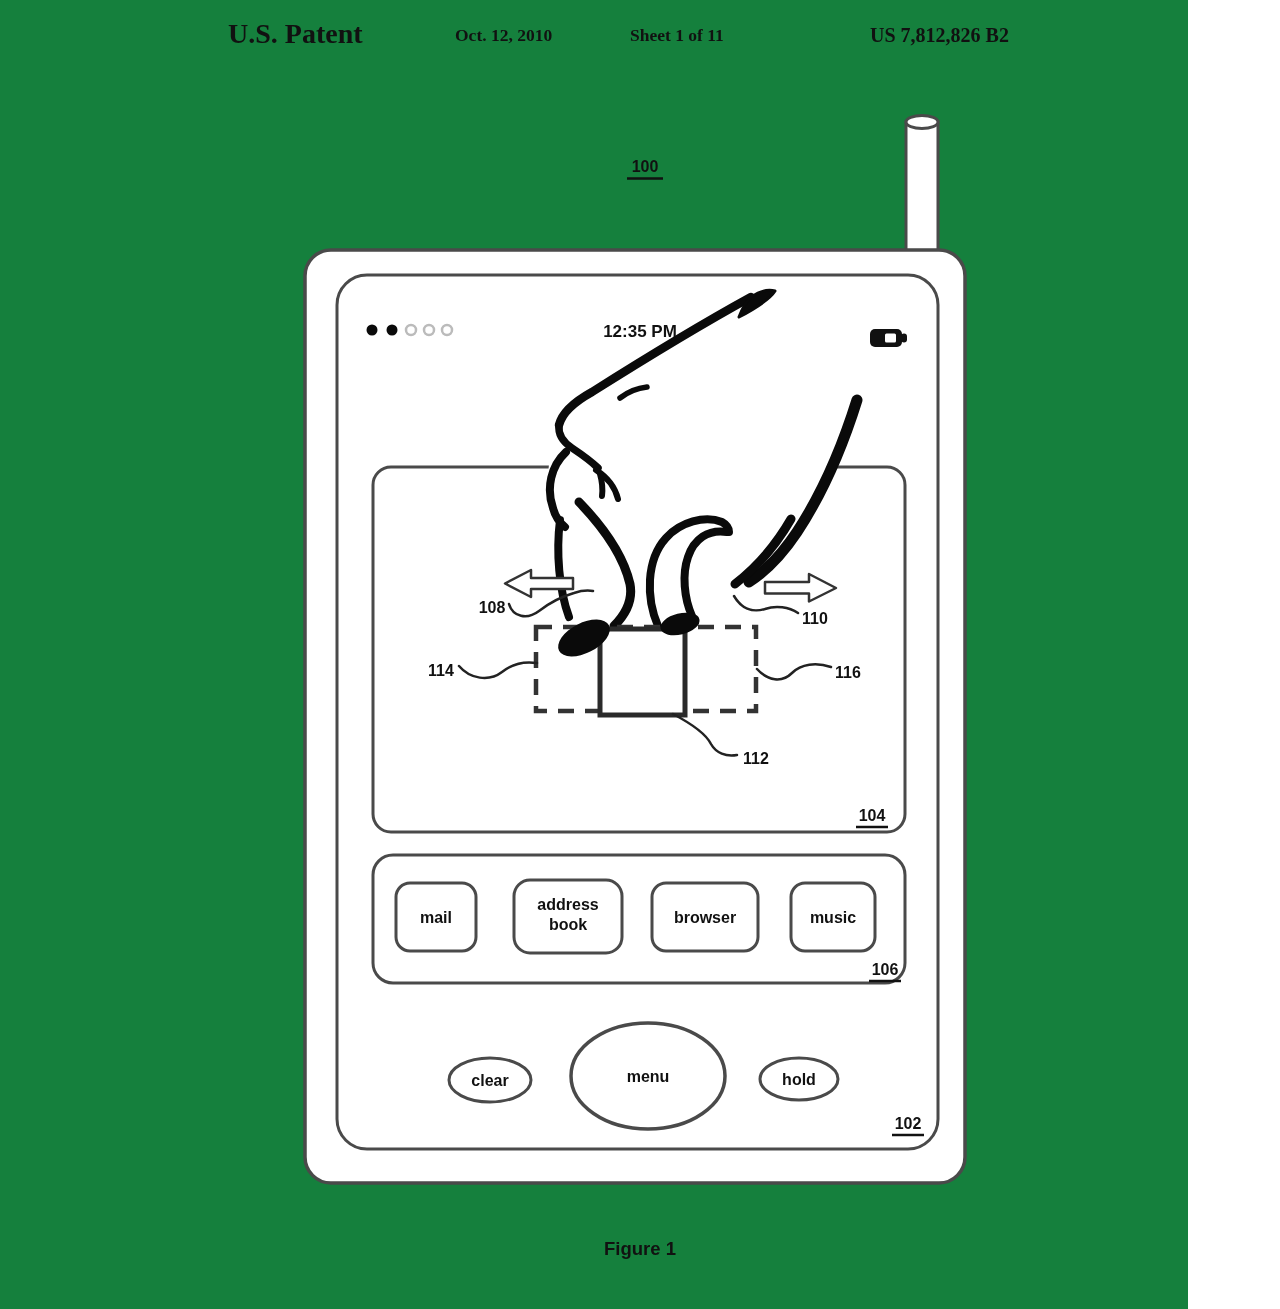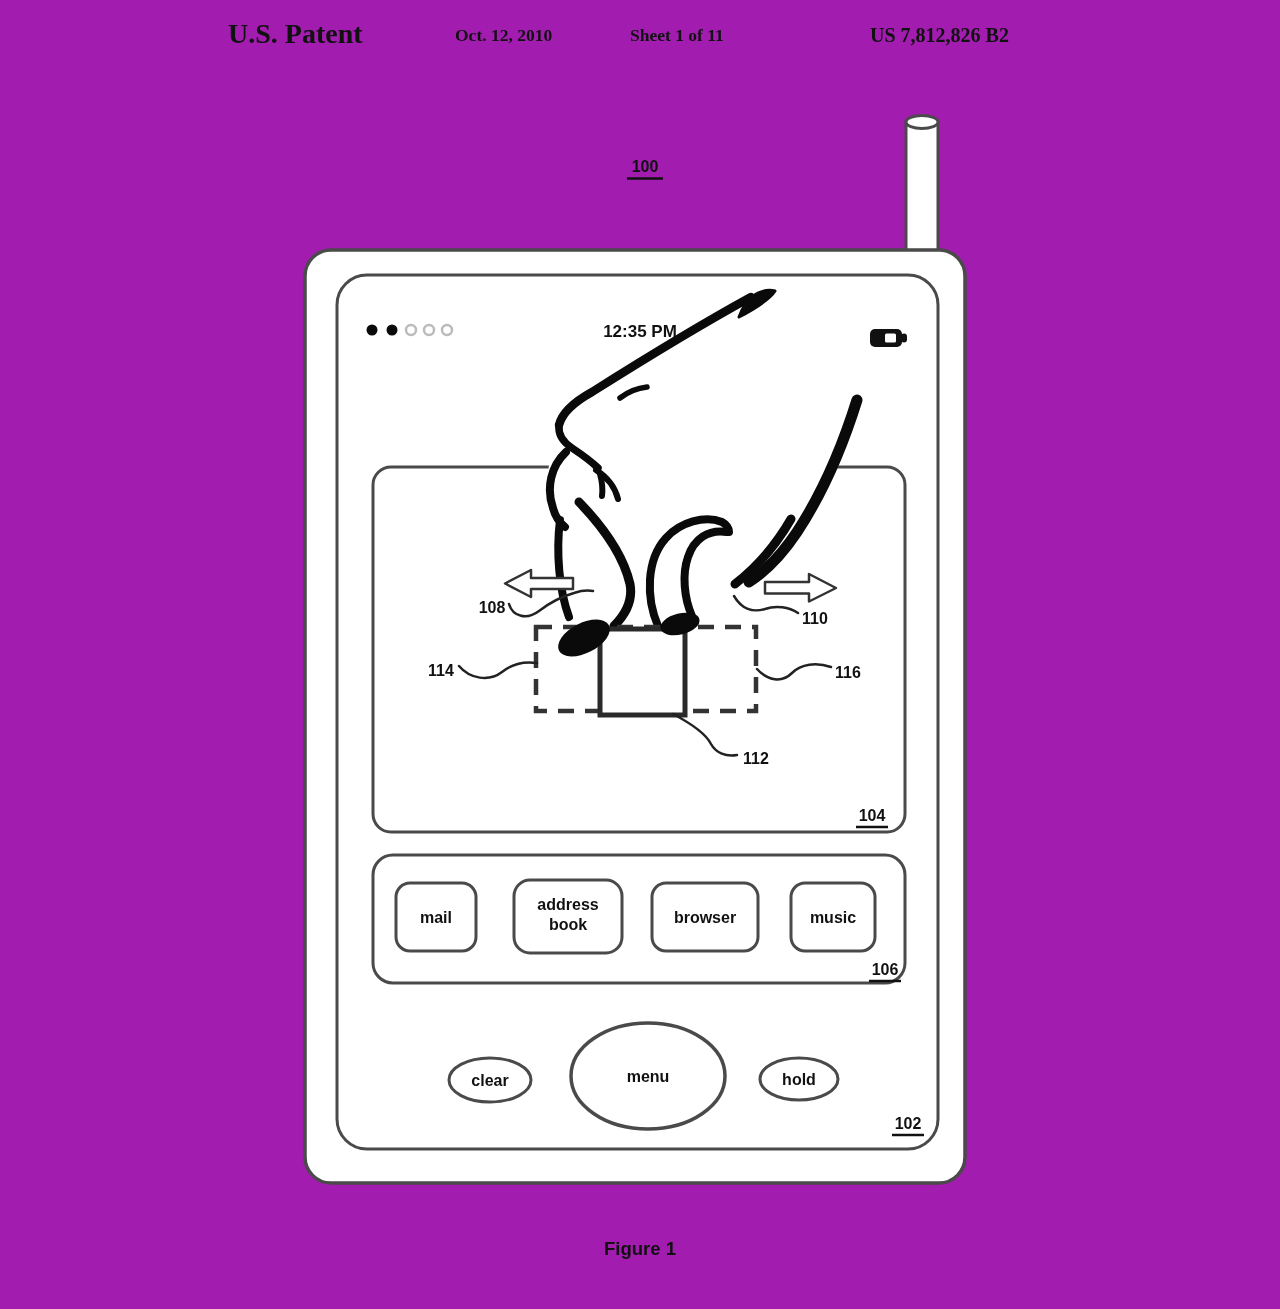--- a/index.html
+++ b/index.html
@@ -1,16 +1,16 @@
 <!DOCTYPE html>
 <html><head>
 <meta charset="utf-8">
 <style>
   html,body{margin:0;padding:0;background:#ffffff;}
-  .page{width:1280px;height:1309px;position:relative;background:#a21caf;}
+  .page{width:1188px;height:1309px;position:relative;background:#15803d;}
   svg{display:block;}
   text{font-family:"Liberation Sans","DejaVu Sans",sans-serif;fill:#111;}
   .serif{font-family:"Liberation Serif","DejaVu Serif",serif;font-weight:bold;}
   .ref{font-weight:bold;font-size:16px;}
   .btn-label{font-weight:bold;font-size:16px;text-anchor:middle;}
   .outline{fill:#ffffff;stroke:#4a4a4a;}
   .ink{stroke:#0a0a0a;fill:none;stroke-linecap:round;}
 </style>
 </head>
 <body>

